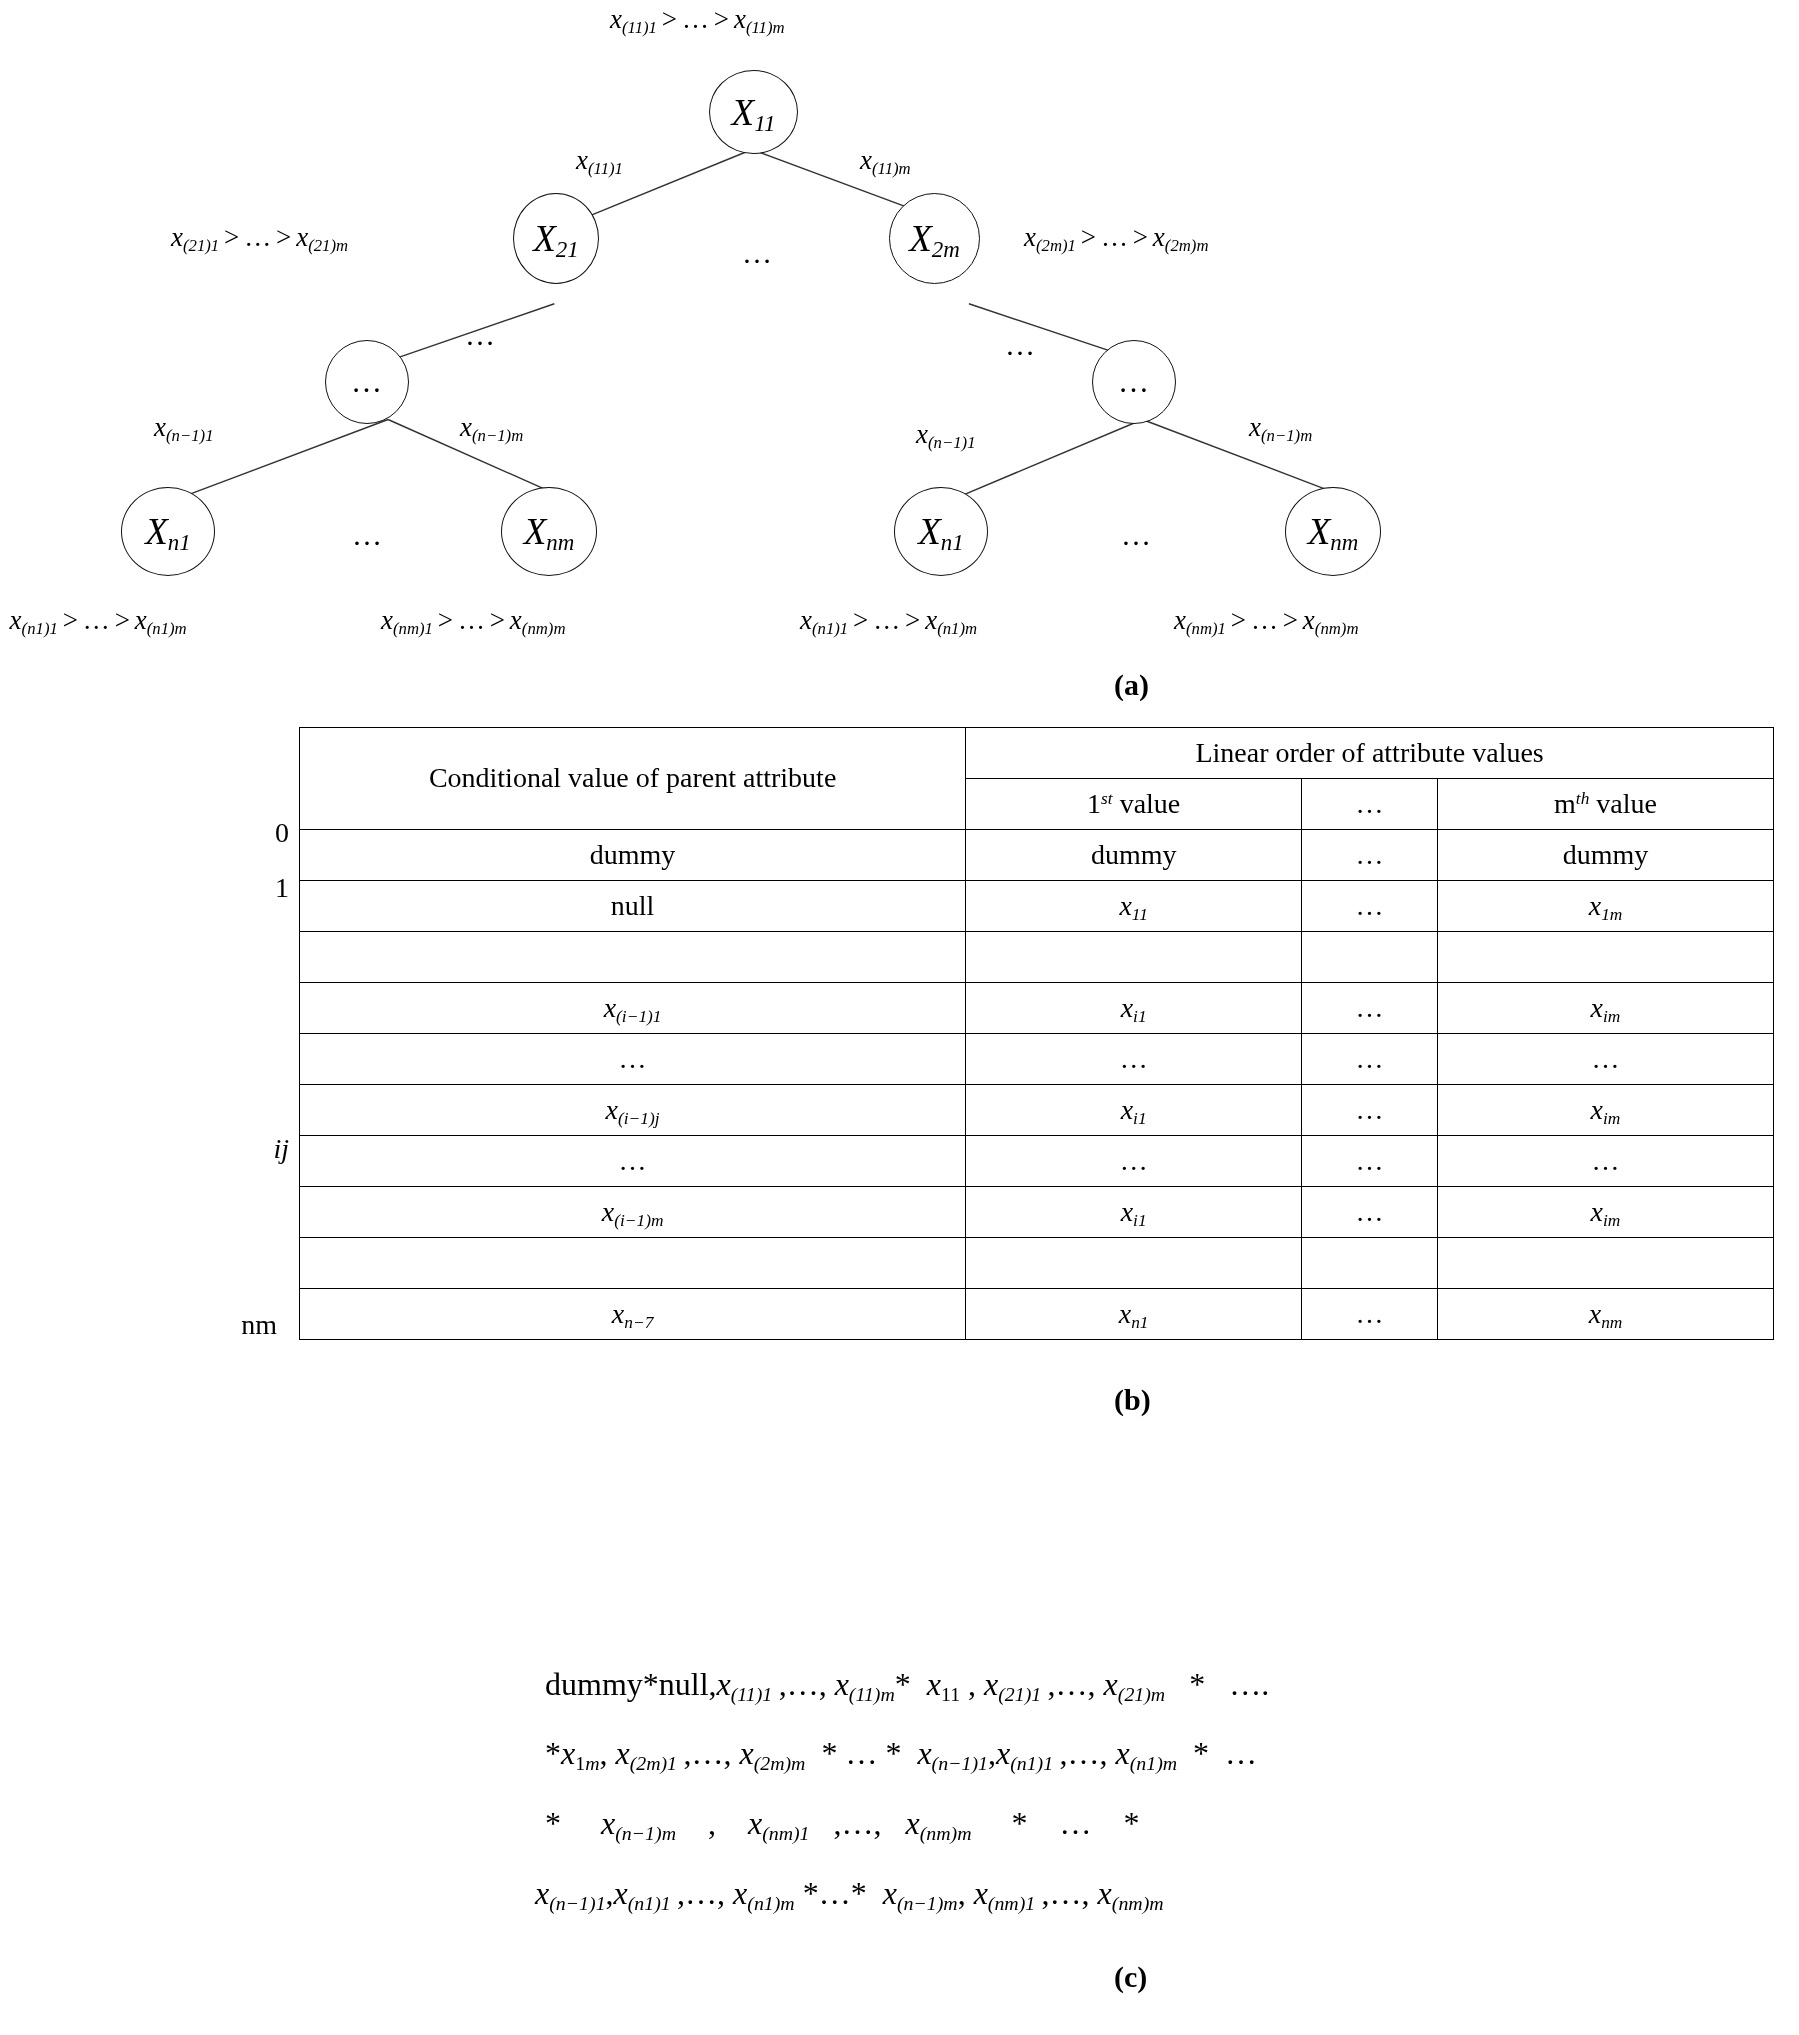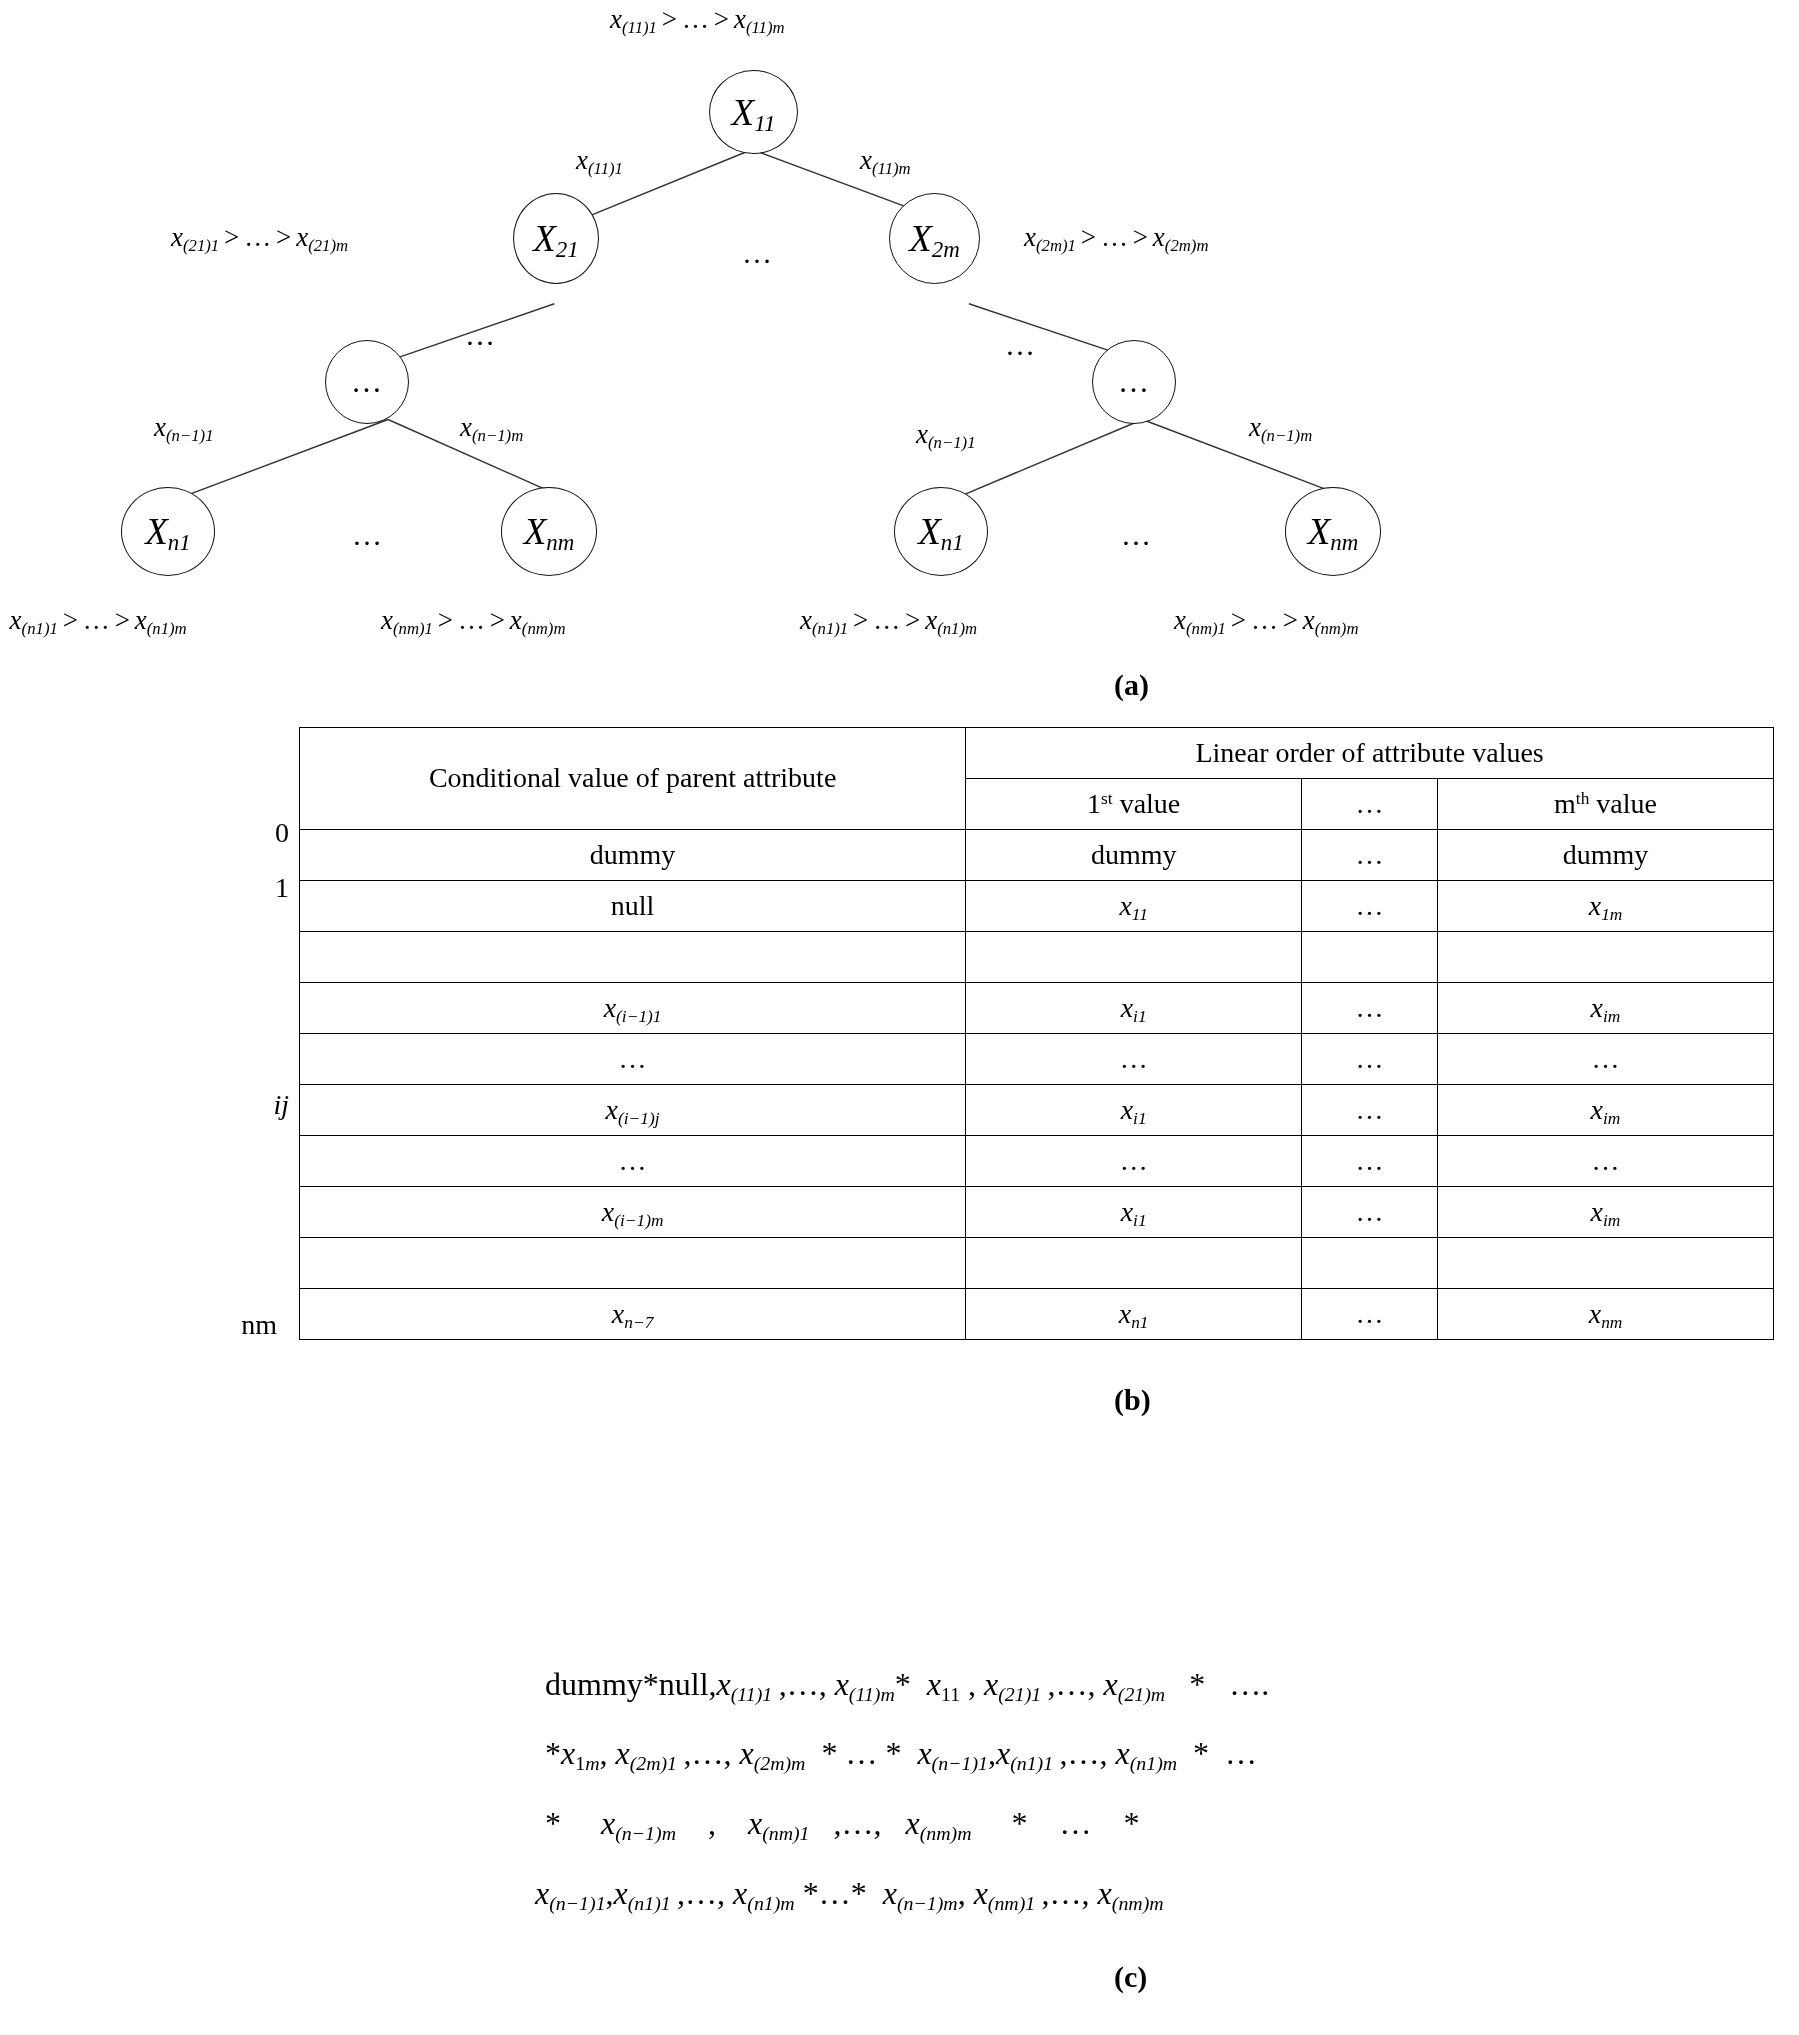--- a/index.html
+++ b/index.html
@@ -16,21 +16,21 @@
     overflow: hidden;
   }
 
   
   .abs { position: absolute; white-space: nowrap; }
 
   
   .mi  { font-style: italic; }
   .mvar { font-style: italic; font-family: "Liberation Serif", "DejaVu Serif", serif; }
   sub  { font-size: 0.62em; line-height: 0; vertical-align: -0.28em; }
-  sup  { font-size: 0.62em; line-height: 0; vertical-align: 0.52em; }
+  sup  { font-size: 0.62em; line-height: 0; vertical-align: 0.52em; font-style: italic; }
   .sub-i { font-style: italic; font-family: Liberation Serif, serif; }
   .rel { font-style: normal; padding: 0 0.18em; }
 
   
   #panel-a { position: absolute; left: 0; top: 0; width: 1799px; height: 704px; }
 
   #tree-svg { position: absolute; left: 0; top: 0; }
 
   .node {
     position: absolute;
@@ -95,21 +95,21 @@
   .col-vm   { width: 299px; }
 
   
   .row-index {
     position: absolute;
     font-size: 28px;
     text-align: right;
     width: 87px;
     font-family: "Liberation Serif", "DejaVu Serif", serif;
   }
-  .row-index.italic { font-style: italic; }
+  .row-index.italic { font-style: italic; margin-top: 44px; }
 
   
   #panel-c { position: absolute; left: 0; top: 1639px; width: 1799px; height: 366px; }
   .seq-line {
     position: absolute;
     font-size: 32px;
     font-family: "Liberation Serif", "DejaVu Serif", serif;
     white-space: nowrap;
   }
   .star { font-style: normal; }

